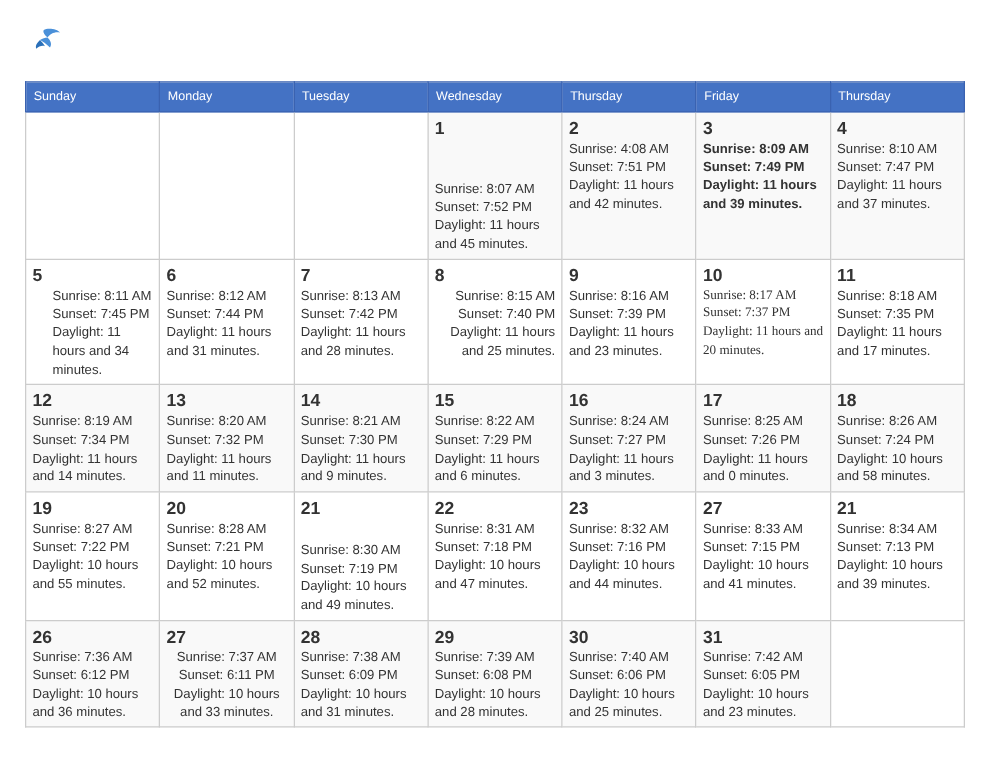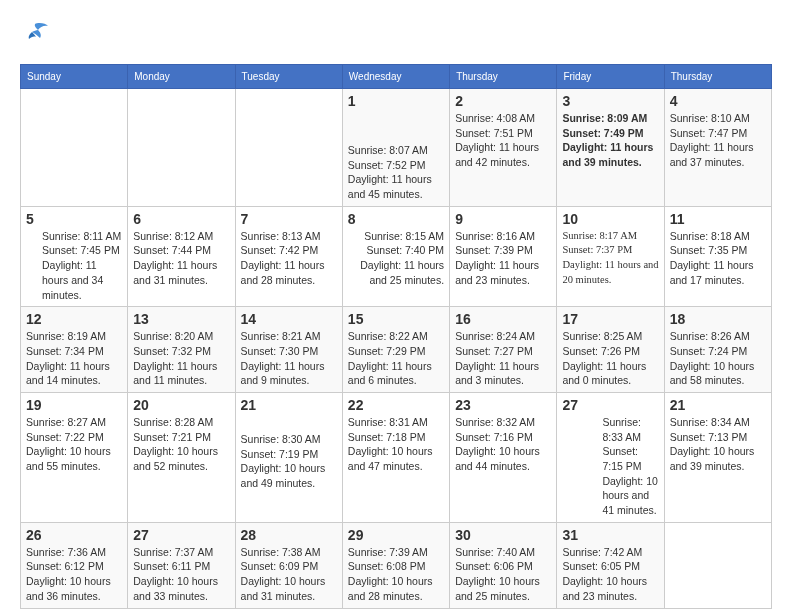--- a/index.html
+++ b/index.html
@@ -270,41 +270,41 @@
 Daylight: 10 hours and 47 minutes.</div>
         </td>
         <td>
           <span class="day-number">23</span>
           <div class="day-info" style="white-space: pre-line;">Sunrise: 8:32 AM
 Sunset: 7:16 PM
 Daylight: 10 hours and 44 minutes.</div>
         </td>
         <td>
           <span class="day-number">27</span>
-          <div class="day-info" style="white-space: pre-line; margin-left: 40px;">Sunrise: 8:33 AM
+          <div class="day-info" style="white-space: pre-line;">Sunrise: 8:33 AM
 Sunset: 7:15 PM
 Daylight: 10 hours and 41 minutes.</div>
         </td>
         <td>
           <span class="day-number">21</span>
           <div class="day-info" style="white-space: pre-line;">Sunrise: 8:34 AM
 Sunset: 7:13 PM
 Daylight: 10 hours and 39 minutes.</div>
         </td>
       </tr>
       <tr>
         <td>
           <span class="day-number">26</span>
           <div class="day-info" style="white-space: pre-line;">Sunrise: 7:36 AM
 Sunset: 6:12 PM
 Daylight: 10 hours and 36 minutes.</div>
         </td>
         <td>
           <span class="day-number">27</span>
-          <div class="day-info" style="white-space: pre-line;">Sunrise: 7:37 AM
+          <div class="day-info" style="white-space: pre-line; text-align: center;">Sunrise: 7:37 AM
 Sunset: 6:11 PM
 Daylight: 10 hours and 33 minutes.</div>
         </td>
         <td>
           <span class="day-number">28</span>
           <div class="day-info" style="white-space: pre-line;">Sunrise: 7:38 AM
 Sunset: 6:09 PM
 Daylight: 10 hours and 31 minutes.</div>
         </td>
         <td>

